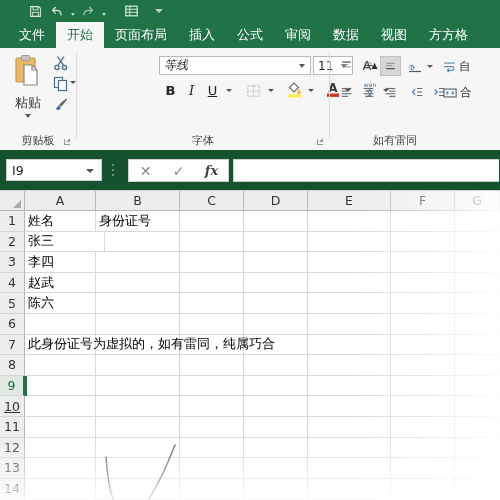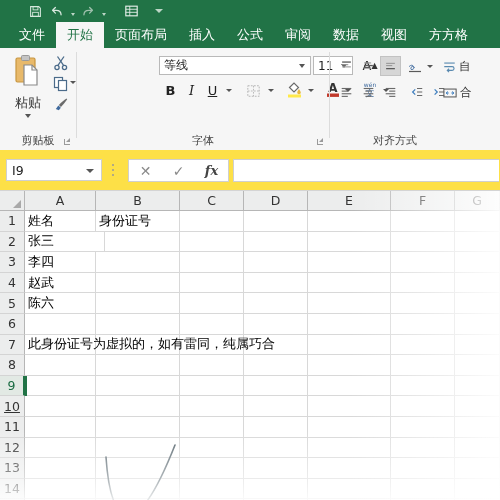--- a/index.html
+++ b/index.html
@@ -102,21 +102,21 @@
     border-left:3px solid transparent;border-right:3px solid transparent;
     border-top:3.5px solid #555;
   }
 
   
   .fontbox{
     position:absolute;left:82px;top:8px;width:152px;height:19px;
     background:#fff;border:1px solid #b9b9b9;box-sizing:border-box;
     display:flex;align-items:center;
   }
-  .fontbox .val{font-size:12px;color:#222;padding-left:4px;}
+  .fontbox .val{font-size:12px;color:#222;padding-left:4px;font-style:italic;}
   .box-caret{
     position:absolute;right:5px;top:7px;width:0;height:0;
     border-left:3.5px solid transparent;border-right:3.5px solid transparent;
     border-top:4px solid #555;
   }
   .sizebox{
     position:absolute;left:236px;top:8px;width:40px;height:19px;
     background:#fff;border:1px solid #b9b9b9;box-sizing:border-box;
     display:flex;align-items:center;
   }
@@ -141,21 +141,21 @@
   }
   .abtn.sel{background:#d6d6d6;border:1px solid #c2c2c2;box-sizing:border-box;}
   .wrap-btn,.merge-btn{
     position:absolute;height:21px;display:flex;align-items:center;gap:2px;
     font-size:11.5px;color:#333;white-space:nowrap;overflow:hidden;
   }
 
   
   .fbar{
     position:absolute;left:0;top:150px;width:500px;height:40px;
-    background:#fde047;border-bottom:1px solid #d4d4d4;
+    background:#14532d;border-bottom:1px solid #d4d4d4;
   }
   .namebox{
     position:absolute;left:6px;top:9px;width:96px;height:22px;
     background:#fff;border:1px solid #cfcfcf;box-sizing:border-box;
     display:flex;align-items:center;
   }
   .namebox .val{font-size:12.5px;color:#222;padding-left:5px;}
   .nb-caret{
     position:absolute;right:7px;top:9px;width:0;height:0;
     border-left:4px solid transparent;border-right:4px solid transparent;
@@ -473,21 +473,21 @@
 
       <div class="merge-btn" style="left:112px;top:34px;width:58px">
         <svg width="16" height="14" viewBox="0 0 17 16">
           <rect x="1.5" y="3.5" width="14" height="9" fill="none" stroke="#5a5a5a" stroke-width="1.2"></rect>
           <path d="M4 8h3M10 8h3" stroke="#3f7fbf" stroke-width="1.2"></path>
           <path d="M6.2 6.3L4 8l2.2 1.7M10.8 6.3L13 8l-2.2 1.7" fill="none" stroke="#3f7fbf" stroke-width="1.1"></path>
         </svg>
         <span>合</span>
       </div>
 
-      <div class="grp-label" style="width:110px;left:10px">对齐方式</div>
+      <div class="grp-label" style="width:110px;left:10px">如有雷同</div>
     </div>
   </div>
 
   <div class="fbar">
     <div class="namebox">
       <span class="val">I9</span>
       <span class="nb-caret"></span>
     </div>
     <div class="nb-grip">
         <i></i>

